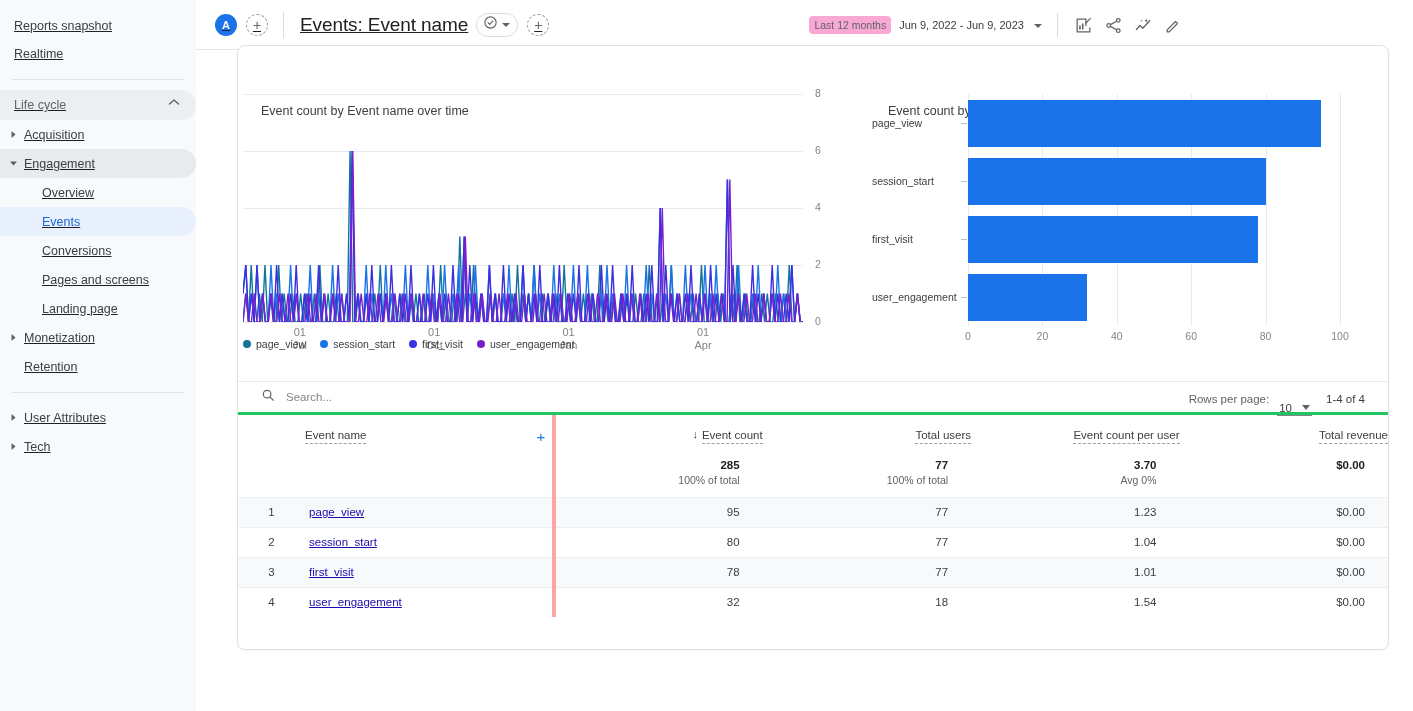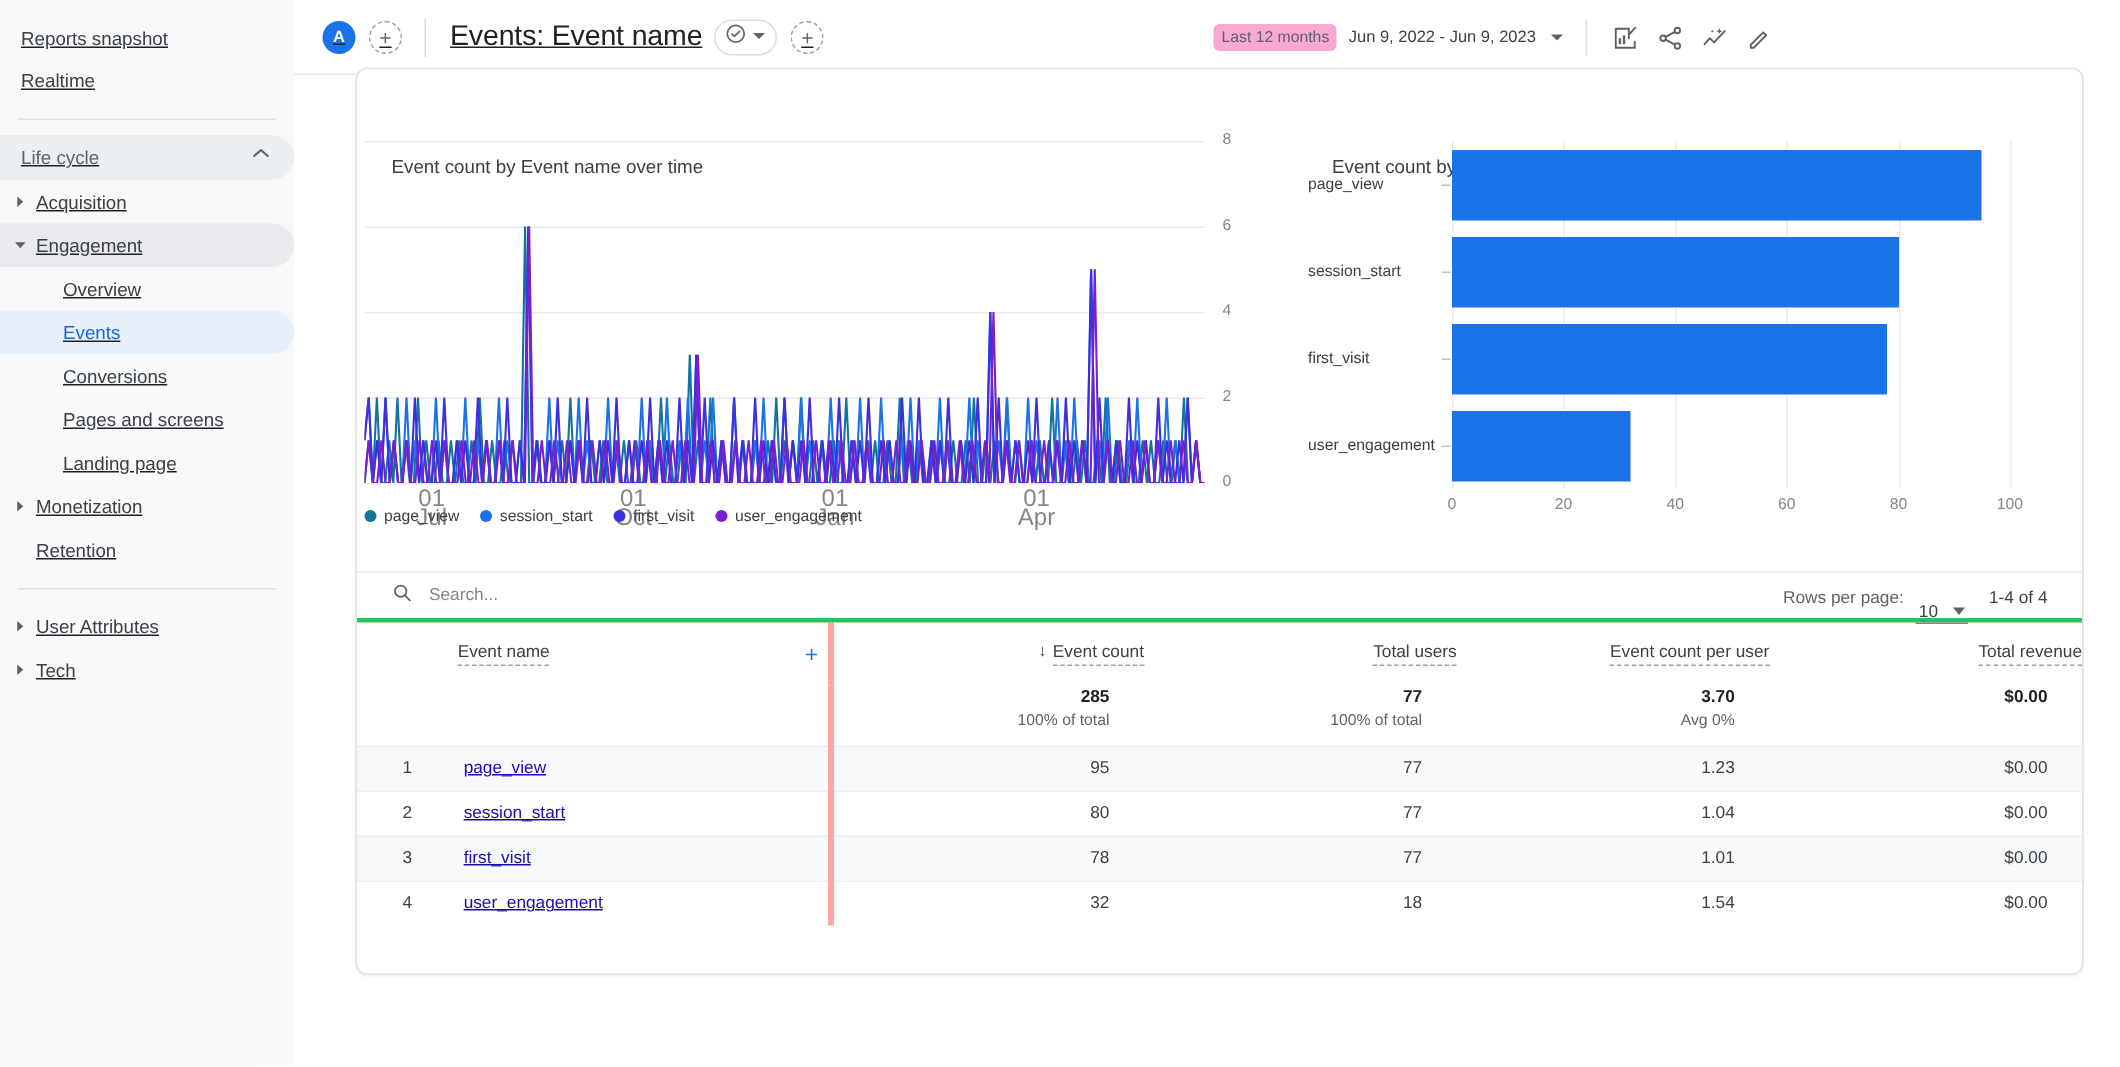--- a/index.html
+++ b/index.html
@@ -129,21 +129,21 @@
   .chart-block { position: relative; }
   .chart-title { font-size: 12.5px; color: #3c4043; margin-top: 36px; }
 
   
   .ts-block { width: 640px; padding: 22px 0 0 23px; position: relative; }
   .ts-plot { position: absolute; left: 5px; top: 48px; width: 595px; height: 228px; }
   .ts-grid { position: absolute; left: 0; top: 0; width: 560px; height: 228px; }
   .gl { position: absolute; left: 0; width: 560px; height: 1px; background: #e8eaed; }
   .ts-ylabel { position: absolute; left: 572px; font-size: 10.5px; color: #80868b; transform: translateY(-7px); }
   .ts-xlabels { position: absolute; left: 0; top: 232px; width: 560px; height: 30px; }
-  .ts-xlabel { position: absolute; font-size: 16px; color: #80868b; text-align: center; line-height: 13px; transform: translateX(-50%); }
+  .ts-xlabel { position: absolute; font-size: 11px; color: #80868b; text-align: center; line-height: 13px; transform: translateX(-50%); margin-left: 12px; }
   .legend { position: absolute; left: 5px; top: 292px; display: flex; gap: 14px; align-items: center; }
   .leg { display: flex; align-items: center; gap: 5px; font-size: 10.5px; color: #3c4043; }
   .dot { width: 8px; height: 8px; border-radius: 50%; display: inline-block; }
 
   
   .bar-block { flex: 1; padding: 22px 0 0 10px; position: relative; }
   .bar-plot { position: absolute; left: 90px; top: 48px; width: 372px; height: 232px; }
   .bgl { position: absolute; top: 0; width: 1px; height: 232px; background: #e8eaed; }
   .bar-lane { position: absolute; left: 0; height: 58px; display: flex; align-items: center; }
   .bar-fill { height: 47px; background: #1a73e8; }

